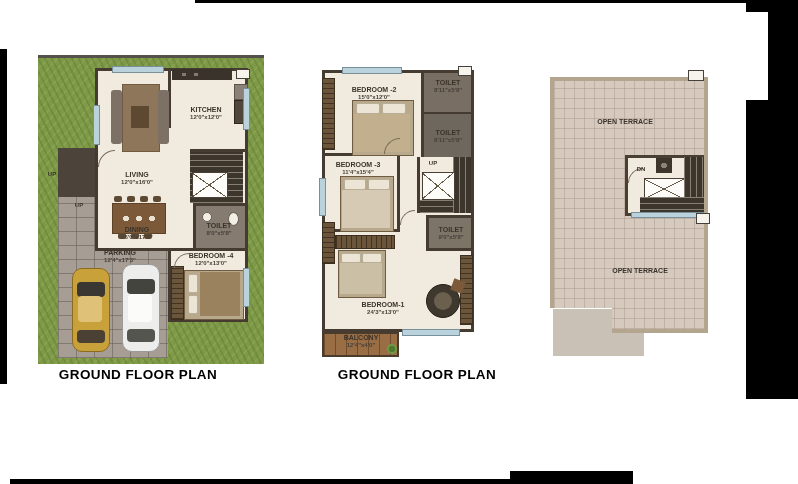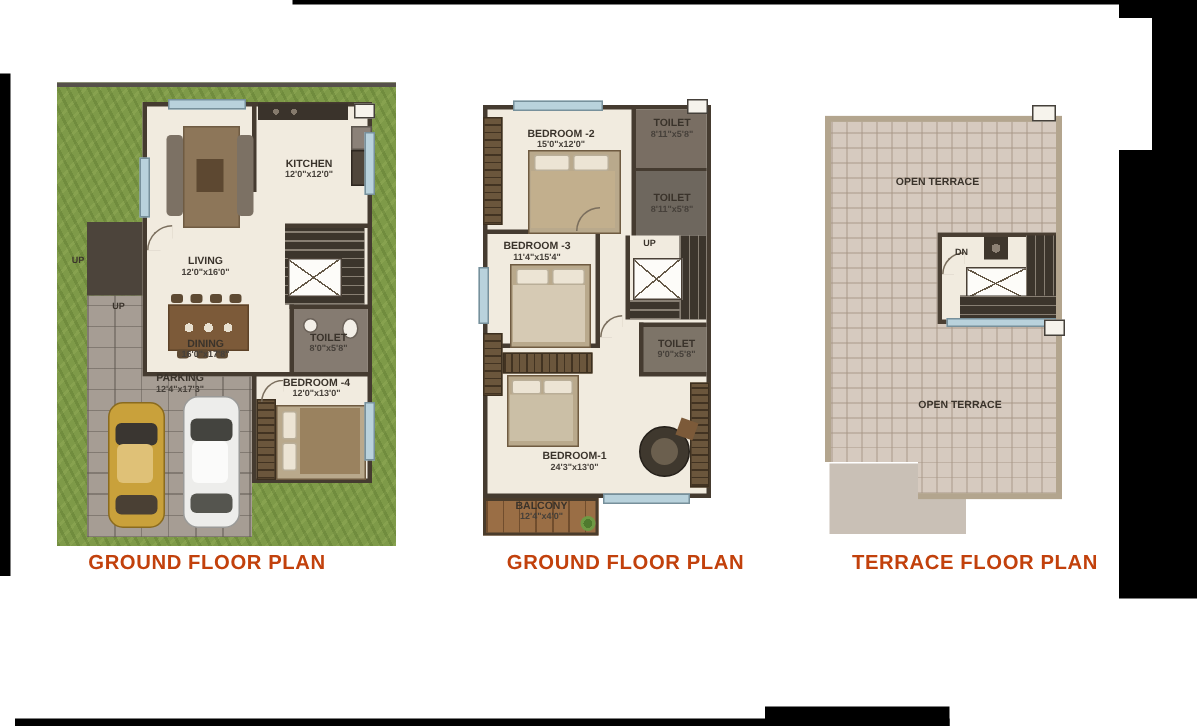--- a/index.html
+++ b/index.html
@@ -46,21 +46,21 @@
   .bedframe{position:absolute;background:#b9a98c;border:1px solid #6f5b41;}
   .pillow{position:absolute;background:#ece4d4;border:1px solid #b9ae98;border-radius:2px;}
   .blanket{position:absolute;background:#9a825f;}
 
   
   .rlabel{position:absolute;transform:translateX(-50%);text-align:center;font-weight:bold;
           color:#3a332b;font-size:7px;line-height:1.2;white-space:nowrap;}
   .rlabel .dims{font-size:6px;color:#46403a;}
   .tiny-lbl{position:absolute;transform:translateX(-50%);font-size:6px;font-weight:bold;color:#3a332b;white-space:nowrap;}
   .ptitle{position:absolute;transform:translateX(-50%);font-size:13.5px;font-weight:bold;
-          color:#c2410c;letter-spacing:.4px;white-space:nowrap;}
+          color:#000000;letter-spacing:.4px;white-space:nowrap;}
 
   
   .blk-top{left:195px;top:0;width:551px;height:3px;}
   .blk-topright{left:746px;top:0;width:52px;height:12px;}
   .blk-right{left:768px;top:12px;width:30px;height:387px;}
   .blk-right2{left:746px;top:100px;width:22px;height:299px;}
   .blk-left{left:0;top:49px;width:7px;height:335px;}
   .blk-bottom{left:10px;top:479px;width:623px;height:5px;}
   .blk-bottom2{left:510px;top:471px;width:123px;height:13px;}
 
@@ -379,15 +379,14 @@
   <div class="rlabel tf-open1">
     <div>OPEN TERRACE</div>
   </div>
   <div class="rlabel tf-open2">
     <div>OPEN TERRACE</div>
   </div>
   <div class="tiny-lbl tf-dn">DN</div>
 
   <div class="ptitle title-ground">GROUND FLOOR PLAN</div>
   <div class="ptitle title-first">GROUND FLOOR PLAN</div>
-  <div class="ptitle title-terrace">TERRACE FLOOR PLAN</div>
 
 </div>
 
 </body></html>

